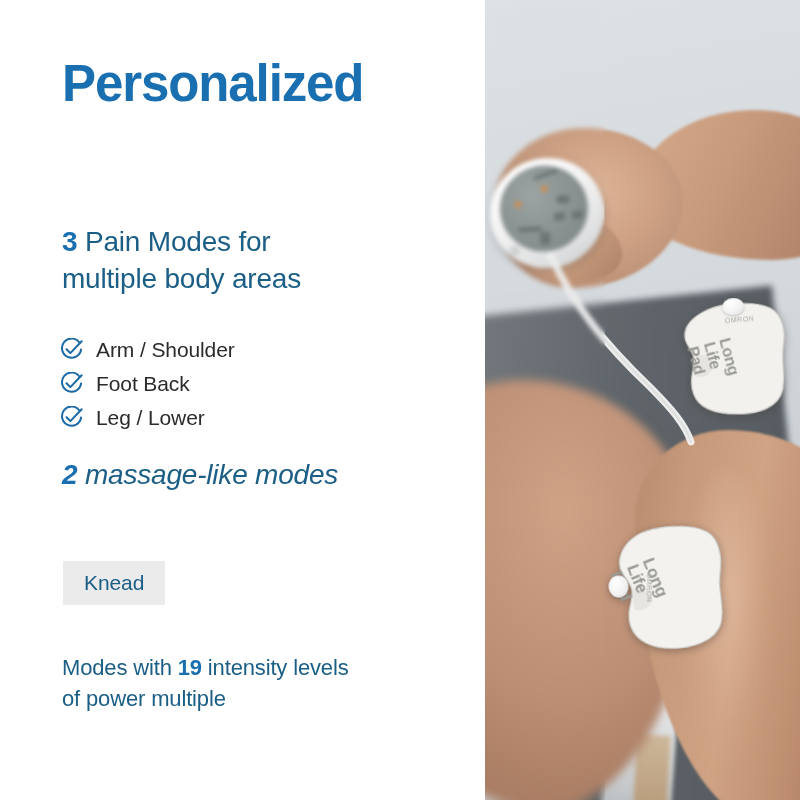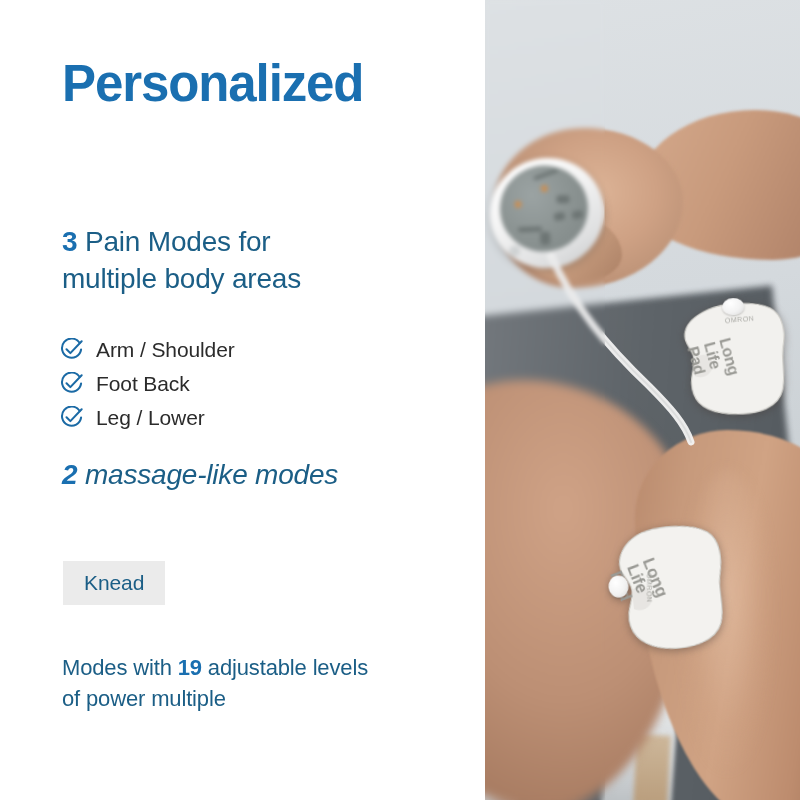--- a/index.html
+++ b/index.html
@@ -443,21 +443,21 @@
 
     <div class="subhead2">
       <span class="num">2</span><span> massage-like modes</span>
     </div>
 
     <div class="chips">
       <button class="chip">Knead</button>
     </div>
 
     <div class="footnote">
-      <span class="fn-line"><span>Modes with </span><span class="num">19</span><span> adjustable levels</span></span>
+      <span class="fn-line"><span>Modes with </span><span class="num">19</span><span> intensity levels</span></span>
       <span class="fn-line">of power multiple</span>
     </div>
 
   </div>
 
   <div class="photo-panel">
     <div class="photo-stage">
 
       <div class="backdrop"></div>
 

